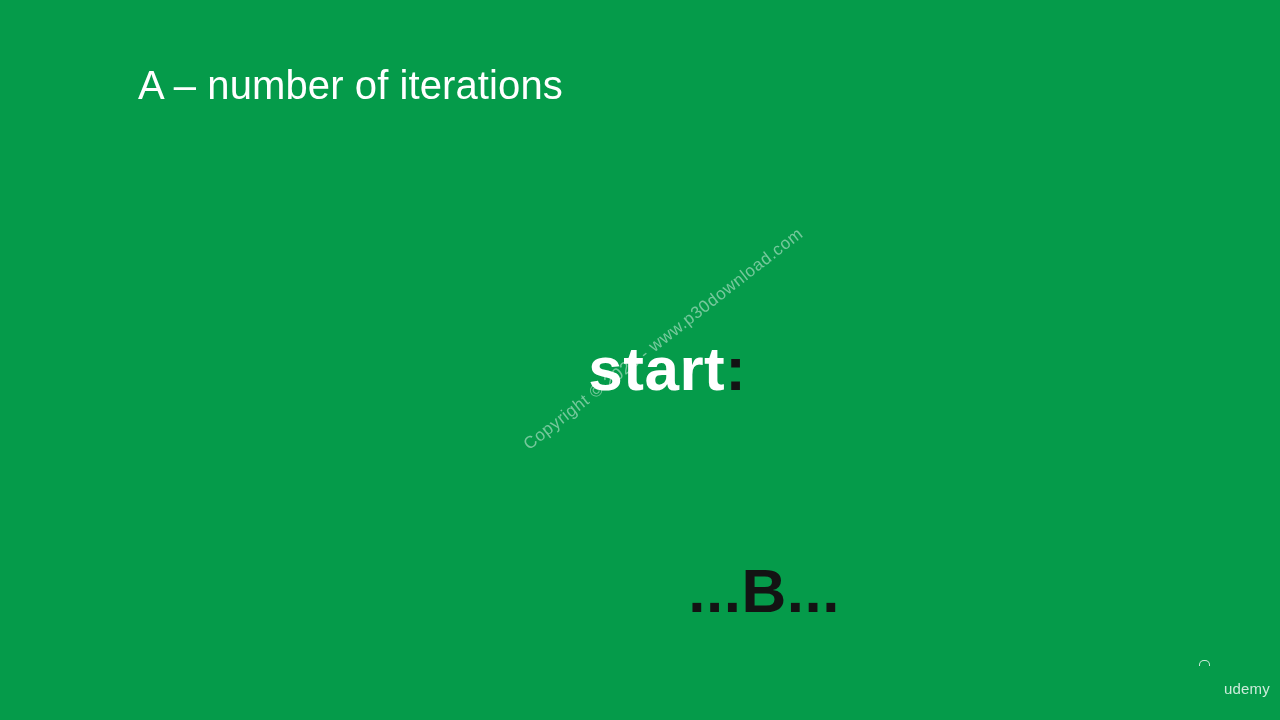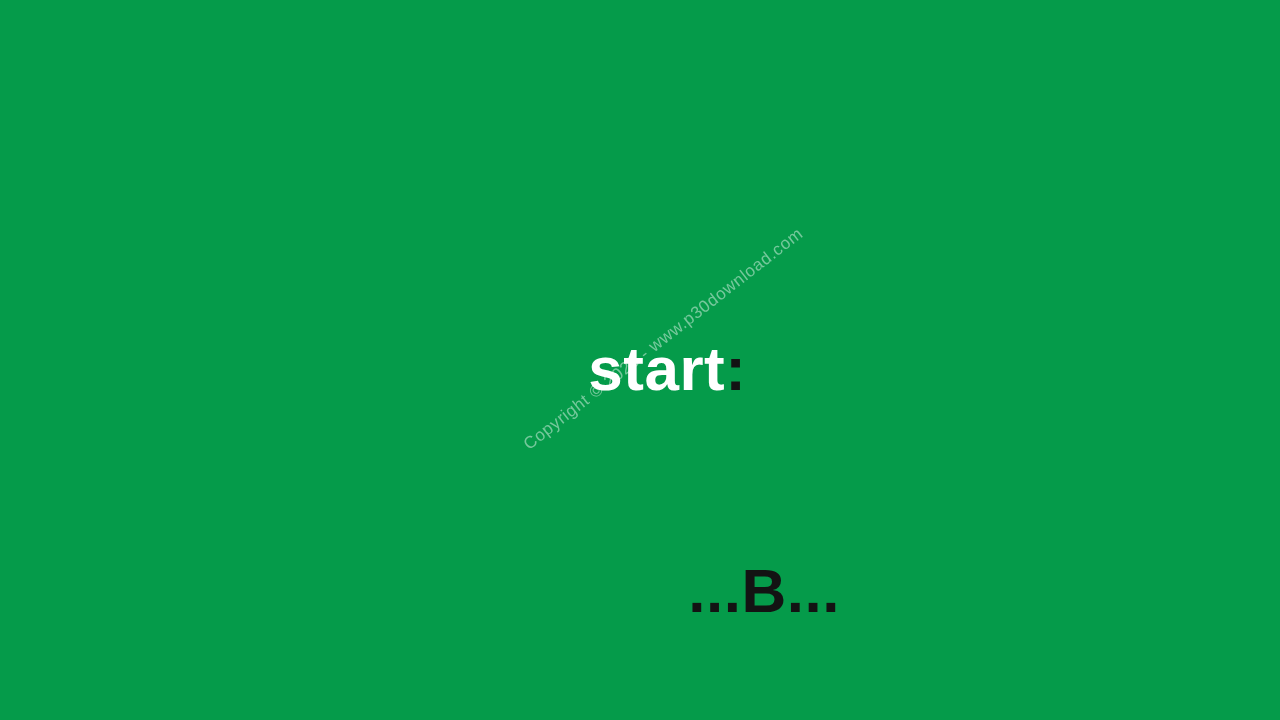--- a/index.html
+++ b/index.html
@@ -116,34 +116,40 @@
     border-radius: 5px 5px 0 0;
     border-bottom: none;
   }
 </style>
 </head>
 <body>
 
 <div id="slide">
 
   <div id="legend">
+    <div class="legend-line">A – number of iterations</div>
   </div>
 
   <div id="code-block">
 
     <div class="code-line label-line">
       <span class="tok-light">start</span><span class="tok-dark">:</span>
     </div>
 
     <div class="code-line body-line">
       <span class="tok-dark">...</span><span class="tok-dark">B</span><span class="tok-dark">...</span>
     </div>
 
     <div class="code-line body-line">
       
     </div>
 
   </div>
 
   <div id="watermark">Copyright © 2026 - www.p30download.com</div>
 
+  <div id="udemy-badge">
+    <span class="mark">
+      <span class="arc"></span><span>udemy</span>
+    </span>
+  </div>
 
 </div>
 
 </body></html>

